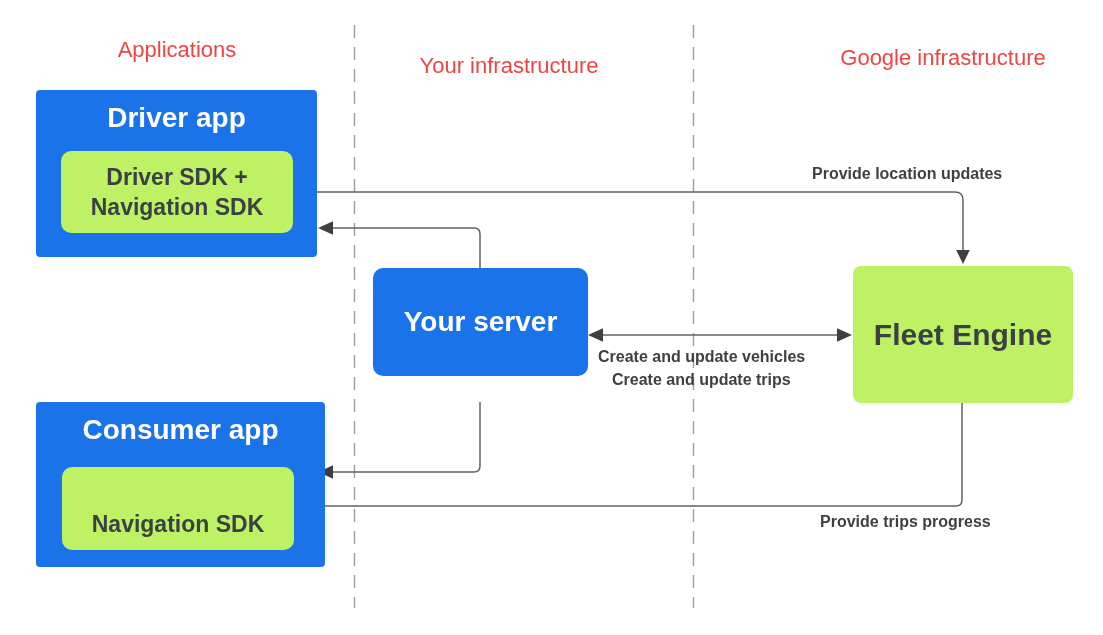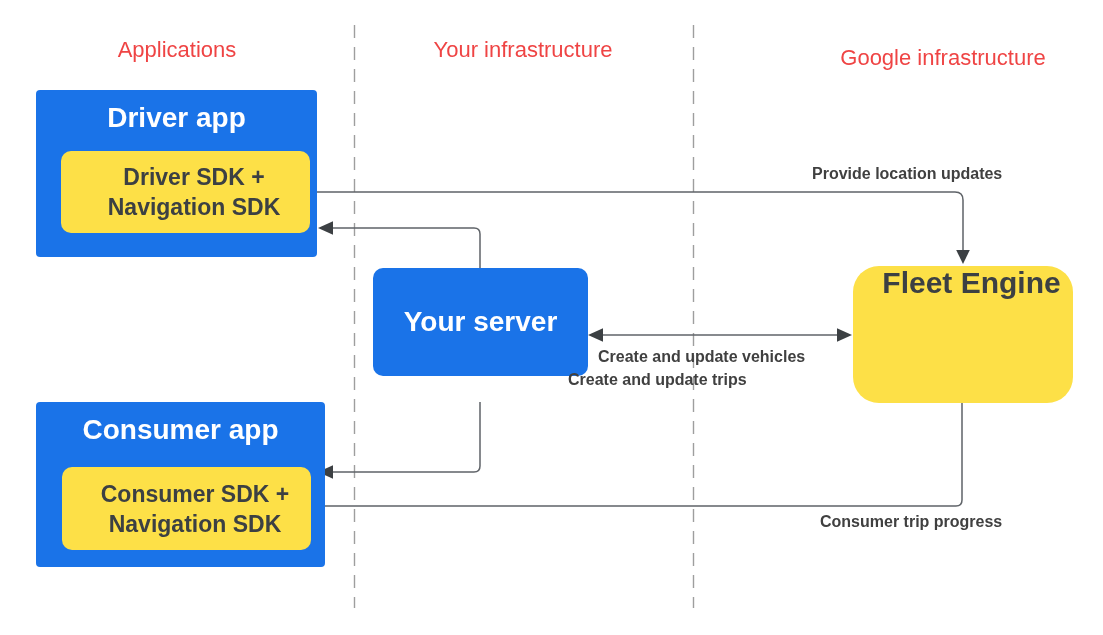--- a/index.html
+++ b/index.html
@@ -5,60 +5,60 @@
   html,body { margin:0; padding:0; background:#ffffff; }
   .canvas {
     position:relative; width:1103px; height:635px; background:#ffffff;
     font-family:"Liberation Sans","DejaVu Sans",sans-serif; overflow:hidden;
   }
   .hdr {
     position:absolute; top:37px; transform:translateX(-50%);
     font-size:22px; color:#ef4444; white-space:nowrap;
   }
   .hdr-apps   { left:177px; }
-  .hdr-your   { left:523px; }
+  .hdr-your   { left:509px;margin-top:16px; }
   .hdr-google { left:943px;margin-top:8px; }
 
   svg.wires { position:absolute; left:0; top:0; width:1103px; height:635px; }
 
   .node { position:absolute; box-sizing:border-box; }
   .blue-box { background:#1A73E8; border-radius:4px; }
-  .yellow-box { background:#fde047; border-radius:10px;padding-left:17px; }
+  .yellow-box { background:#bef264; border-radius:10px; }
 
   .app-driver   { left:36px;  top:90px;  width:281px; height:167px; }
   .app-consumer { left:36px;  top:402px; width:289px; height:165px; }
   .app-title {
     position:absolute; top:11px; left:0; right:0; text-align:center;
     color:#ffffff; font-weight:bold; font-size:28px; line-height:34px;
   }
   .sdk {
     position:absolute; display:flex; align-items:center; justify-content:center;
     text-align:center; color:#3C4043; font-weight:bold; font-size:23px; line-height:30px;
   }
   .sdk-driver   { left:25px; top:61px; width:232px; height:82px; }
   .sdk-consumer { left:26px; top:65px; width:232px; height:83px; }
 
   .server-box {
     left:373px; top:268px; width:215px; height:108px; border-radius:10px;
     display:flex; align-items:center; justify-content:center;
     color:#ffffff; font-weight:bold; font-size:28px;
   }
   .fleet-box {
-    left:853px; top:266px; width:220px; height:137px; border-radius:26px;
-    display:flex; align-items:flex-start; justify-content:center;
+    left:853px; top:266px; width:220px; height:137px; border-radius:8px;
+    display:flex; align-items:center; justify-content:center;
     color:#3C4043; font-weight:bold; font-size:30px;
   }
 
   .wire-label {
     position:absolute; font-size:16px; font-weight:bold; color:#404040;
     white-space:nowrap; line-height:18px;
   }
   .lbl-location { left:812px; top:165px; }
   .lbl-vehicles { left:598px; top:348px; }
-  .lbl-trips    { left:568px; top:371px; }
+  .lbl-trips    { left:612px; top:371px; }
   .lbl-progress { left:820px; top:513px; }
 </style>
 </head>
 <body>
 
 <div class="canvas">
 
   <svg class="wires" viewBox="0 0 1103 635">
 
     <line x1="354.5" y1="25" x2="354.5" y2="608" stroke="#9E9E9E" stroke-width="1.4" stroke-dasharray="13 9"></line>
@@ -92,32 +92,32 @@
         <span>Driver SDK +</span><br>
         <span>Navigation SDK</span>
       </div>
     </div>
   </div>
 
   <div class="node blue-box app-consumer">
     <div class="app-title">Consumer app</div>
     <div class="sdk yellow-box sdk-consumer">
       <div>
-        <span>Consumer SDK +</span><br>
+        <br>
         <span>Navigation SDK</span>
       </div>
     </div>
   </div>
 
   <div class="node blue-box server-box">
     <span>Your server</span>
   </div>
 
   <div class="node yellow-box fleet-box">
     <span>Fleet Engine</span>
   </div>
 
   <div class="wire-label lbl-location">Provide location updates</div>
   <div class="wire-label lbl-vehicles">Create and update vehicles</div>
   <div class="wire-label lbl-trips">Create and update trips</div>
-  <div class="wire-label lbl-progress">Consumer trip progress</div>
+  <div class="wire-label lbl-progress">Provide trips progress</div>
 
 </div>
 
 </body></html>

